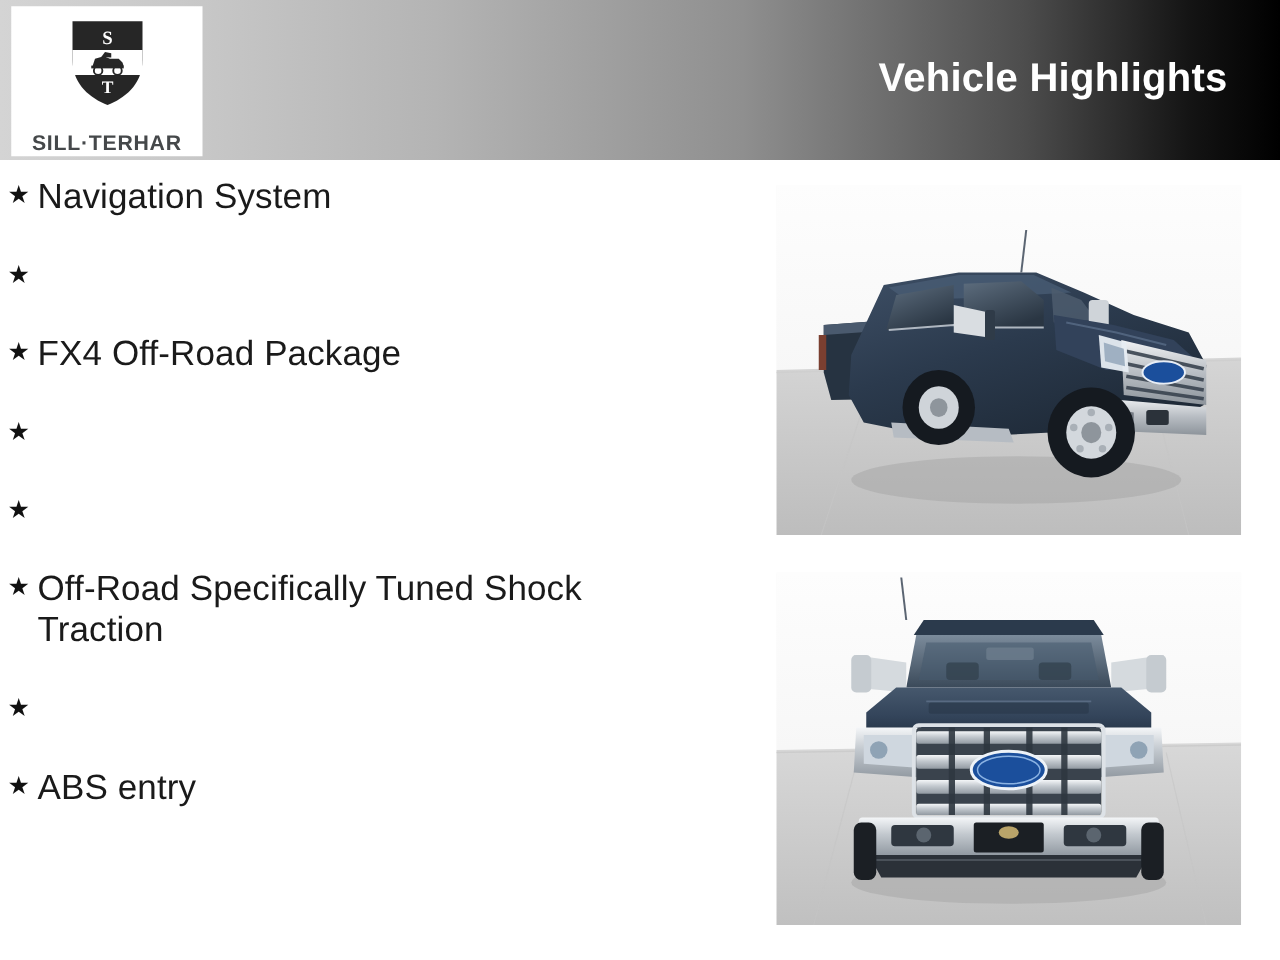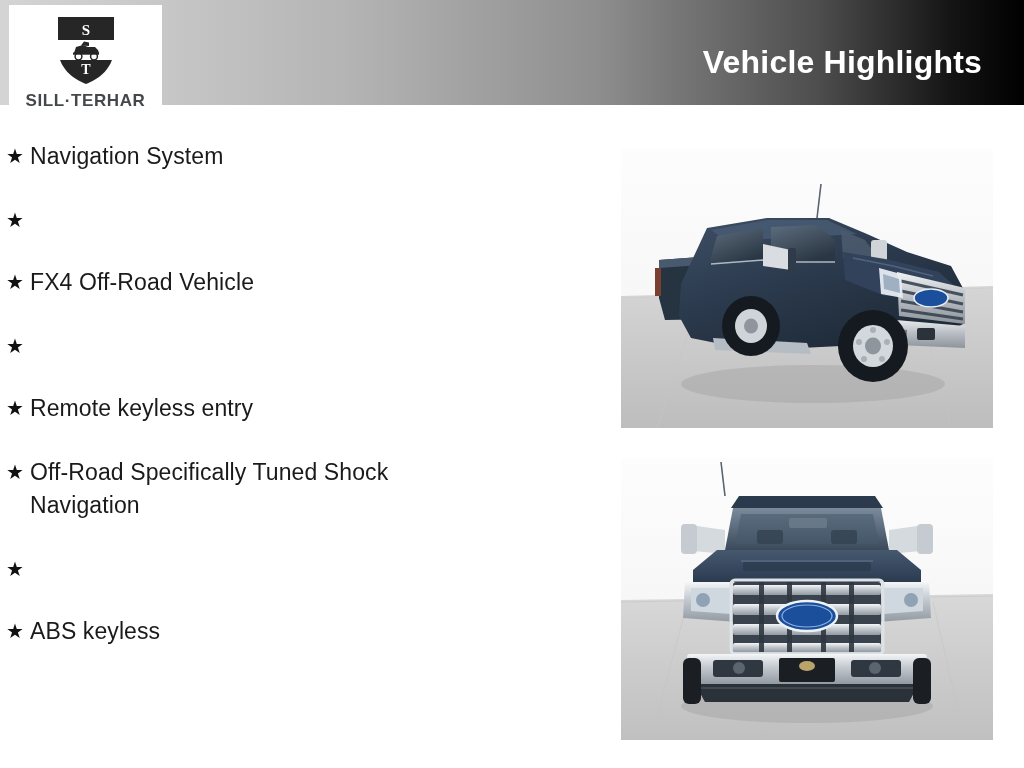--- a/index.html
+++ b/index.html
@@ -16,21 +16,21 @@
     color: #1a1a1a;
     position: relative;
   }
 
   
   .header {
     position: absolute;
     left: 0;
     top: 0;
     width: 1024px;
-    height: 105px;
+    height: 128px;
     background: linear-gradient(to right, #d4d4d4 0%, #c9c9c9 14%, #b4b4b4 34%, #8f8f8f 58%, #4d4d4d 80%, #141414 93%, #000000 100%);
   }
   .header-title {
     position: absolute;
     right: 42px;
     top: 44px;
     font-size: 32px;
     font-weight: bold;
     color: #ffffff;
     letter-spacing: 0.2px;
@@ -50,21 +50,21 @@
     align-items: center;
     justify-content: flex-start;
   }
   .logo-shield {
     margin-top: 9px;
     width: 62px;
     height: 72px;
     display: block;
   }
   .logo-wordmark {
-    margin-top: 5px;
+    margin-top: 19px;
     font-size: 17px;
     font-weight: bold;
     color: #45484a;
     letter-spacing: 0.6px;
     font-family: "Liberation Sans", sans-serif;
     white-space: nowrap;
   }
 
   
   .features {
@@ -85,21 +85,21 @@
   .feature-star {
     width: 30px;
     flex: 0 0 30px;
     text-align: center;
     font-size: 20px;
     line-height: 30px;
     color: #111111;
     padding-top: 1px;
   }
   .feature-label {
-    font-size: 23px;
+    font-size: 28px;
     line-height: 33px;
     color: #1a1a1a;
     max-width: 470px;
     letter-spacing: 0.1px;
   }
 
   
   .photo {
     position: absolute;
     left: 621px;
@@ -142,39 +142,38 @@
 <ul class="features">
   <li class="feature-item">
     <span class="feature-star">★</span>
     <span class="feature-label">Navigation System</span>
   </li>
   <li class="feature-item">
     <span class="feature-star">★</span>
   </li>
   <li class="feature-item">
     <span class="feature-star">★</span>
-    <span class="feature-label">FX4 Off-Road Vehicle</span>
-  </li>
-  <li class="feature-item">
-    <span class="feature-star">★</span>
-  </li>
-  <li class="feature-item">
-    <span class="feature-star">★</span>
-    <span class="feature-label">Remote keyless entry</span>
-  </li>
-  <li class="feature-item">
-    <span class="feature-star">★</span>
-    <span class="feature-label">Off-Road Specifically Tuned Shock Navigation</span>
-  </li>
-  <li class="feature-item">
-    <span class="feature-star">★</span>
-  </li>
-  <li class="feature-item">
-    <span class="feature-star">★</span>
-    <span class="feature-label">ABS keyless</span>
+    <span class="feature-label">FX4 Off-Road Package</span>
+  </li>
+  <li class="feature-item">
+    <span class="feature-star">★</span>
+  </li>
+  <li class="feature-item">
+    <span class="feature-star">★</span>
+  </li>
+  <li class="feature-item">
+    <span class="feature-star">★</span>
+    <span class="feature-label">Off-Road Specifically Tuned Shock Traction</span>
+  </li>
+  <li class="feature-item">
+    <span class="feature-star">★</span>
+  </li>
+  <li class="feature-item">
+    <span class="feature-star">★</span>
+    <span class="feature-label">ABS entry</span>
   </li>
 </ul>
 
 <div class="photo photo-top">
   <svg viewBox="0 0 372 280" preserveAspectRatio="xMidYMid slice">
     <defs>
       <linearGradient id="bgTop" x1="0" y1="0" x2="0" y2="1">
         <stop offset="0" stop-color="#fdfdfd"></stop>
         <stop offset="1" stop-color="#f2f2f2"></stop>
       </linearGradient>

